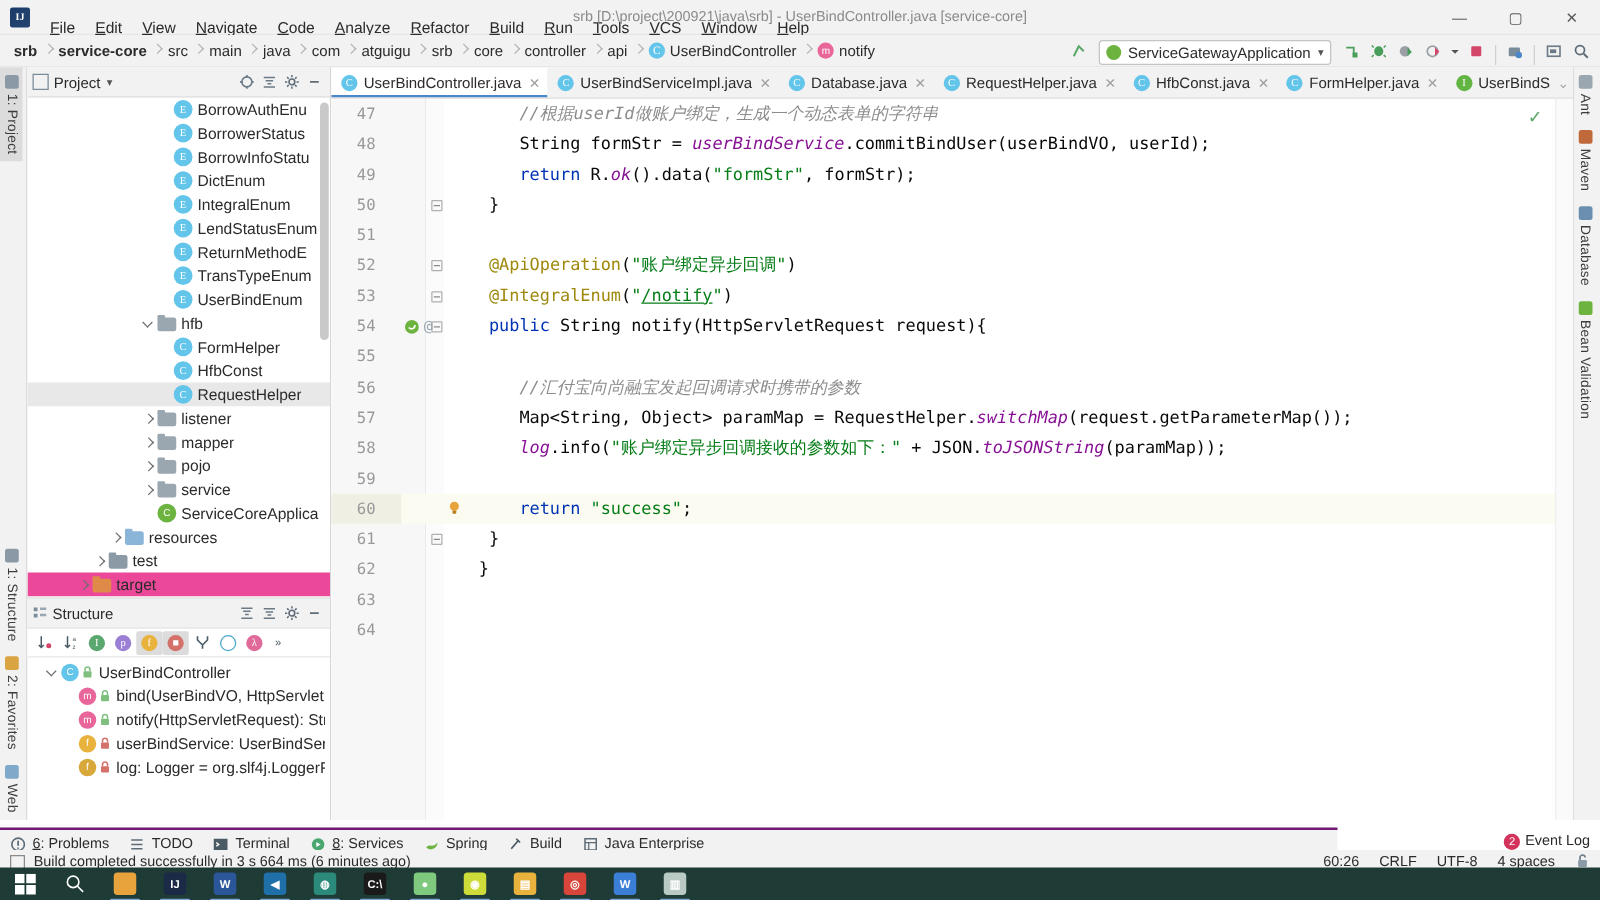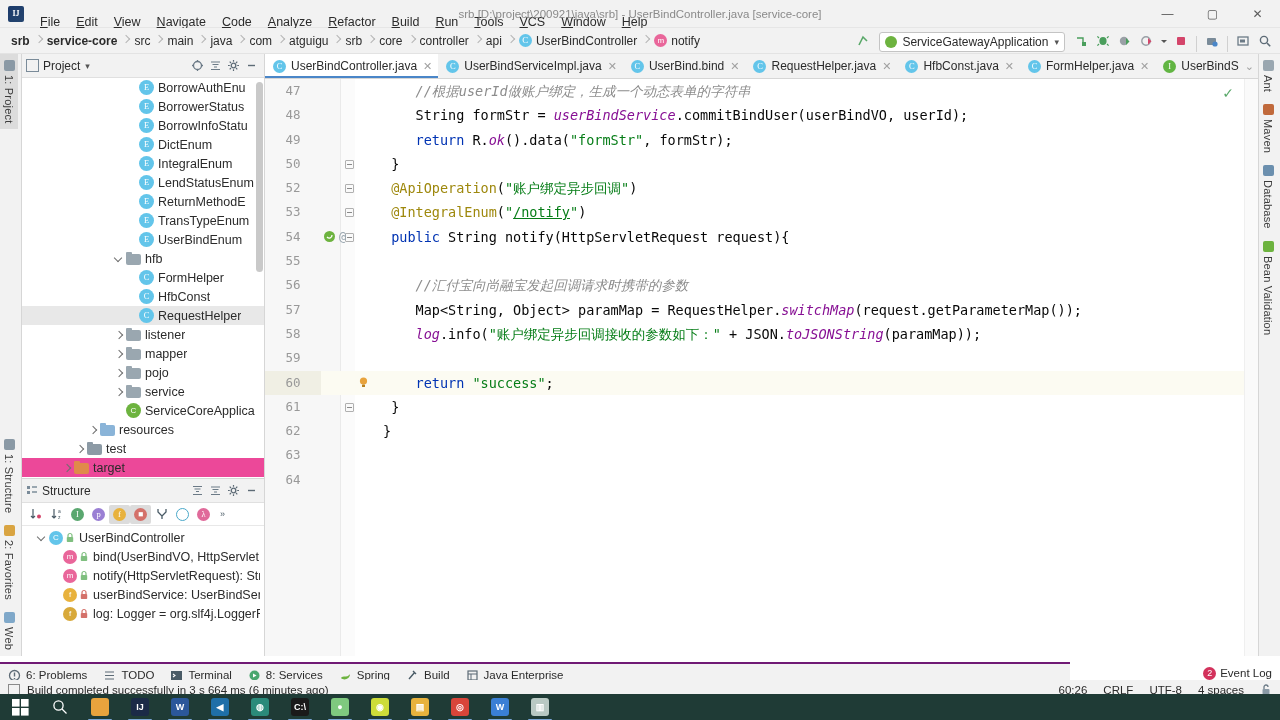--- a/index.html
+++ b/index.html
@@ -756,21 +756,21 @@
           <span>UserBindController.java</span>
           <span class="x">✕</span>
         </div>
         <div class="tab">
           <span class="tab-badge" style="background: rgb(99, 197, 234);">C</span>
           <span>UserBindServiceImpl.java</span>
           <span class="x">✕</span>
         </div>
         <div class="tab">
           <span class="tab-badge" style="background: rgb(99, 197, 234);">C</span>
-          <span>UserBind.bind</span>
+          <span>Database.java</span>
           <span class="x">✕</span>
         </div>
         <div class="tab">
           <span class="tab-badge" style="background: rgb(99, 197, 234);">C</span>
           <span>RequestHelper.java</span>
           <span class="x">✕</span>
         </div>
         <div class="tab">
           <span class="tab-badge" style="background: rgb(99, 197, 234);">C</span>
           <span>HfbConst.java</span>
@@ -788,20 +788,21 @@
         </div>
       </div>
     <div class="code-wrap">
       <div class="gutter"></div>
       <div class="gutter-fold"></div>
       <div class="code" id="code-lines">
           <div class="cline"><span class="lnum">47</span><span class="ctext">    <span class="cmt">//根据userId做账户绑定，生成一个动态表单的字符串</span></span></div>
           <div class="cline"><span class="lnum">48</span><span class="ctext">    <span>String</span><span> formStr = </span><span class="fld">userBindService</span><span>.commitBindUser(userBindVO, userId);</span></span></div>
           <div class="cline"><span class="lnum">49</span><span class="ctext">    <span class="kw">return</span><span> R.</span><span class="stat">ok</span><span>().data(</span><span class="str">"formStr"</span><span>, formStr);</span></span></div>
           <div class="cline"><span class="lnum">50</span><span class="fold-mark"></span><span class="ctext"> <span>}</span></span></div>
+          <div class="cline"><span class="lnum">51</span><span class="ctext"></span></div>
           <div class="cline"><span class="lnum">52</span><span class="fold-mark"></span><span class="ctext"> <span class="ann">@ApiOperation</span><span>(</span><span class="str">"账户绑定异步回调"</span><span>)</span></span></div>
           <div class="cline"><span class="lnum">53</span><span class="fold-mark"></span><span class="ctext"> <span class="ann">@IntegralEnum</span><span>(</span><span class="str">"</span><span class="link">/notify</span><span class="str">"</span><span>)</span></span></div>
           <div class="cline"><span class="lnum">54</span><span class="fold-mark"></span><span class="gutter-marker"><svg width="13" height="13" viewBox="0 0 13 13" style="margin-left:2px">
                 <circle cx="6.5" cy="6.5" r="5.5" fill="#6db33f"></circle>
                 <path d="M4 7c2 2 5 1 5-2" stroke="#fff" stroke-width="1.3" fill="none"></path>
               </svg><span style="font-size:12px;color:#9aa7b0;margin-left:3px;font-family:'DejaVu Sans Mono',monospace">@</span></span><span class="ctext"> <span class="kw">public</span><span> String notify(HttpServletRequest request){</span></span></div>
           <div class="cline"><span class="lnum">55</span><span class="ctext"></span></div>
           <div class="cline"><span class="lnum">56</span><span class="ctext">    <span class="cmt">//汇付宝向尚融宝发起回调请求时携带的参数</span></span></div>
           <div class="cline"><span class="lnum">57</span><span class="ctext">    <span>Map&lt;String, Object&gt; paramMap = RequestHelper.</span><span class="stat">switchMap</span><span>(request.getParameterMap());</span></span></div>
           <div class="cline"><span class="lnum">58</span><span class="ctext">    <span class="fld">log</span><span>.info(</span><span class="str">"账户绑定异步回调接收的参数如下："</span><span> + JSON.</span><span class="stat">toJSONString</span><span>(paramMap));</span></span></div>

